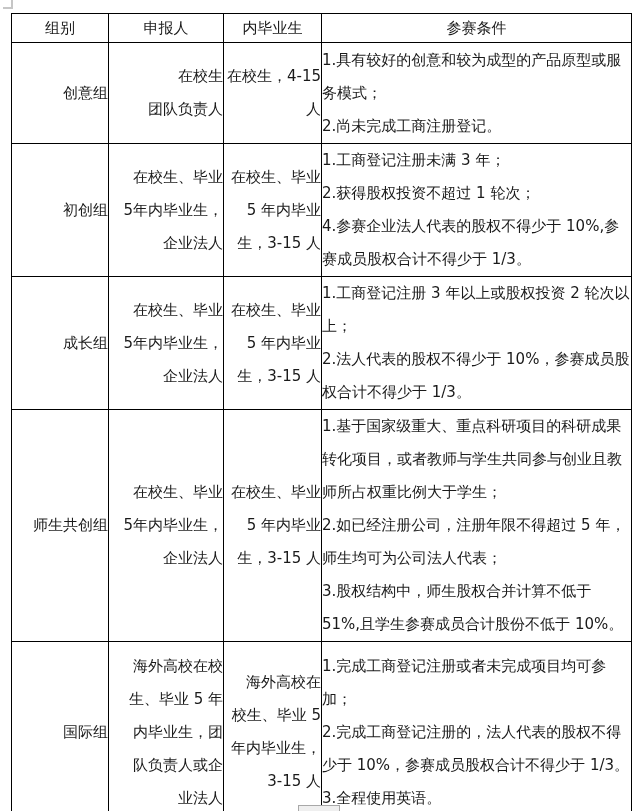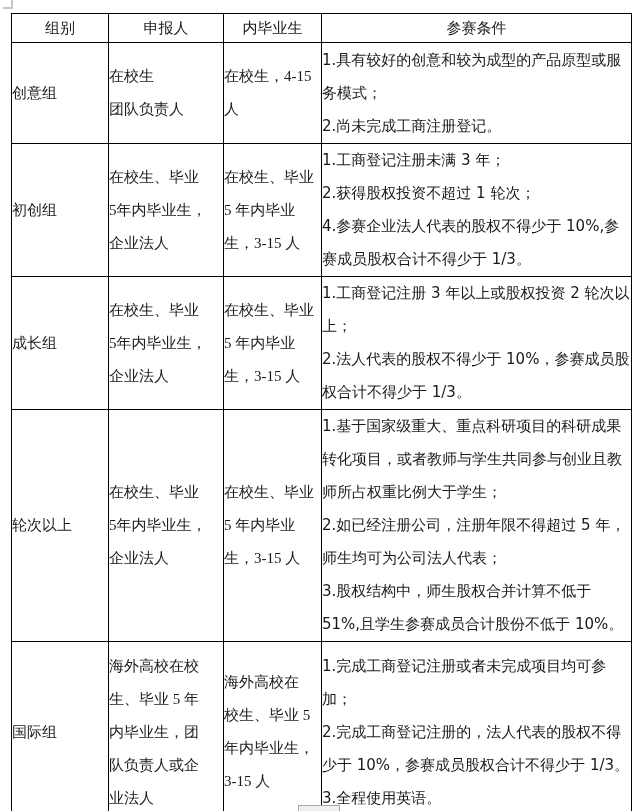--- a/index.html
+++ b/index.html
@@ -19,23 +19,22 @@
   table.groups col.c3 { width:98px; }
   table.groups col.c4 { width:310px; }
   table.groups th, table.groups td {
     border:1px solid #000000;
     font-size:15px; font-weight:normal;
     line-height:33px;
     padding:0;
   }
   table.groups th { height:28px; line-height:28px; text-align:center; vertical-align:middle; }
   td.center {
-    text-align:left; vertical-align:middle;
+    text-align:right; vertical-align:middle;
     white-space:pre-line;
-    font-family:Liberation Serif, serif;
   }
   td.cond {
     text-align:left; vertical-align:middle;
     white-space:pre-line;
     padding:4px 7px 4px 7px;
   }
   tr.r1 td { height:100px;margin-top:40px; }
   tr.r2 td { height:131px; }
   tr.r3 td { height:132px; }
   tr.r4 td { height:219px; }
@@ -97,21 +96,21 @@
         <td class="center">在校生、毕业
 5年内毕业生，
 企业法人</td>
         <td class="center">在校生、毕业
 5 年内毕业
 生，3-15 人</td>
         <td class="cond">1.工商登记注册 3 年以上或股权投资 2 轮次以上；
 2.法人代表的股权不得少于 10%，参赛成员股权合计不得少于 1/3。</td>
       </tr>
       <tr class="r4">
-        <td class="center">轮次以上</td>
+        <td class="center">师生共创组</td>
         <td class="center">在校生、毕业
 5年内毕业生，
 企业法人</td>
         <td class="center">在校生、毕业
 5 年内毕业
 生，3-15 人</td>
         <td class="cond">1.基于国家级重大、重点科研项目的科研成果转化项目，或者教师与学生共同参与创业且教师所占权重比例大于学生；
 2.如已经注册公司，注册年限不得超过 5 年，师生均可为公司法人代表；
 3.股权结构中，师生股权合并计算不低于 51%,且学生参赛成员合计股份不低于 10%。</td>
       </tr>

